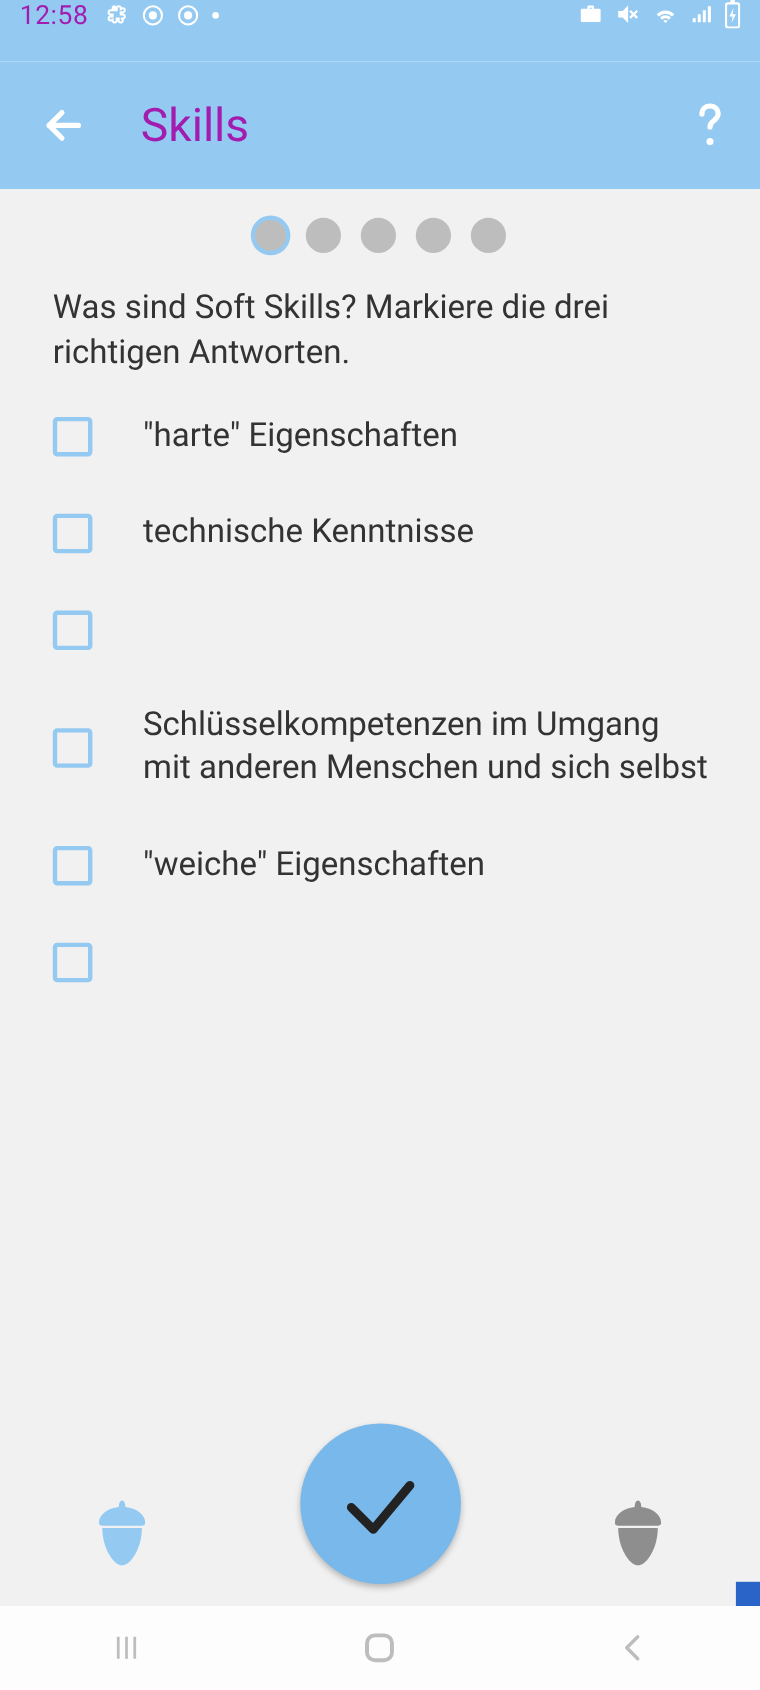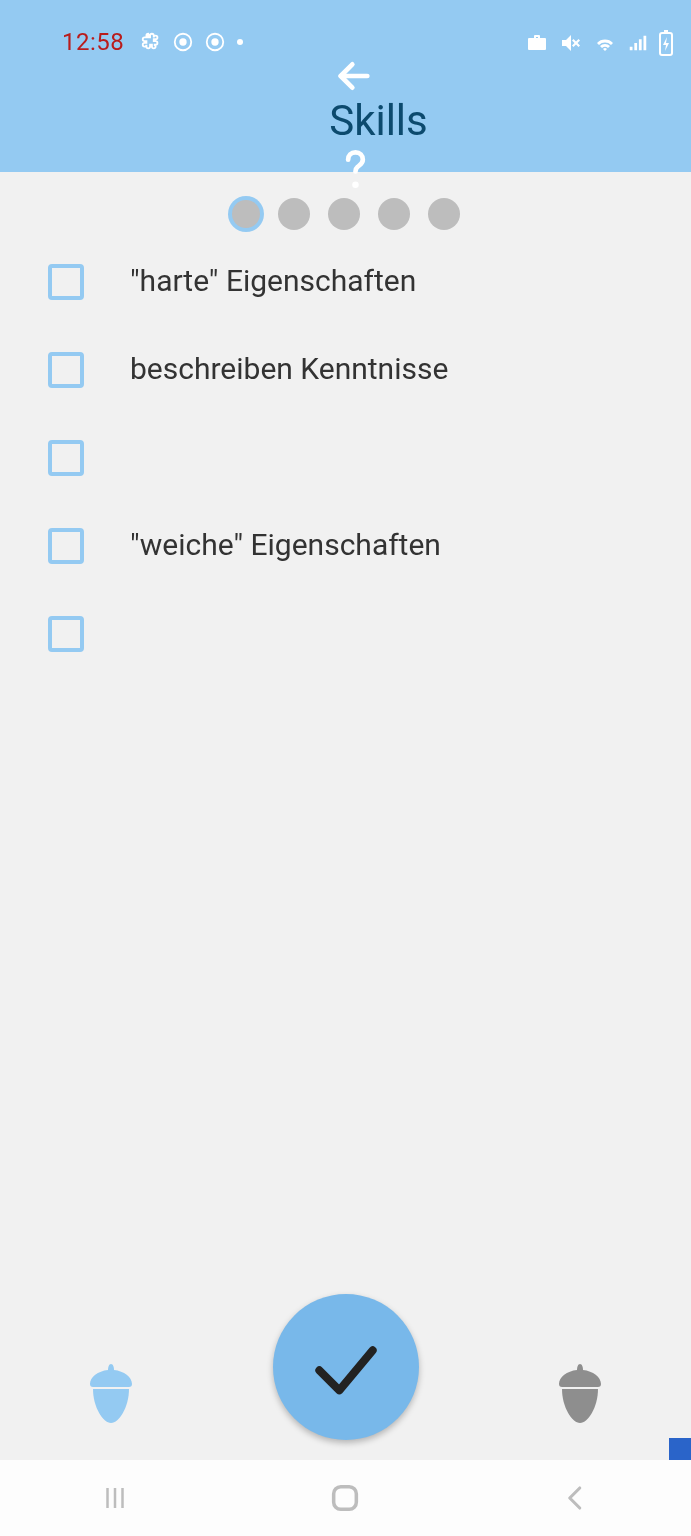--- a/index.html
+++ b/index.html
@@ -1,26 +1,26 @@
 <!DOCTYPE html>
 <html><head>
 <meta charset="utf-8">
 <style>
   * { margin: 0; padding: 0; box-sizing: border-box; }
   html, body { width: 691px; height: 1536px; font-family: Roboto, "Helvetica Neue", Arial, sans-serif; background: #fff; overflow: hidden; }
 
   
-  .statusbar { position: relative; height: 56px; background: #94caf2; display:flex; align-items:flex-end; justify-content:space-between; padding:0 18px 0 62px; color:#b91c1c; font-size:24px; }
+  .statusbar { position: relative; height: 56px; background: #94caf2; display:flex; align-items:flex-start; justify-content:space-between; padding:0 18px 0 18px; color:#a21caf; font-size:24px; }
   .status-left { display:flex; align-items:center; gap:10px; }
   .status-right { display:flex; align-items:center; gap:10px; }
   .clock { font-weight:400; letter-spacing:0.5px; margin-right:6px; }
   .status-ic { display:inline-flex; }
 
   
-  .appbar { height: 116px; background:#94caf2; display:flex; align-items:center; padding:0 22px 0 38px; color:#0c4a6e;flex-direction:column; }
+  .appbar { height: 116px; background:#94caf2; display:flex; align-items:center; padding:0 22px 0 38px; color:#a21caf; }
   .appbar .back { width:40px; height:40px; display:flex; align-items:center; justify-content:center; }
   .appbar .title { font-size:42px; font-weight:400; margin-left:50px; flex:1; }
   .appbar .help { width:50px; height:50px; display:flex; align-items:center; justify-content:center; }
 
   
   .page { background:#f1f1f1; height: calc(1536px - 56px - 116px - 130px - 76px); padding:0 0 0 0; }
   .dots { display:flex; justify-content:center; align-items:center; gap:18px; padding:26px 0 30px 0; }
   .dot { width:32px; height:32px; border-radius:50%; background:#bdbdbd; }
   .dot.first { position:relative; width:28px; height:28px; background:#bdbdbd; box-shadow:0 0 0 4px #94caf2; }
 
@@ -120,32 +120,37 @@
 
 <div class="page">
   <div class="dots">
     <div class="dot first"></div>
     <div class="dot"></div>
     <div class="dot"></div>
     <div class="dot"></div>
     <div class="dot"></div>
   </div>
 
+  <div class="question">Was sind Soft Skills? Markiere die drei richtigen Antworten.</div>
 
   <div class="options">
     <div class="opt">
       <div class="chk"></div>
       <div class="opt-label">"harte" Eigenschaften</div>
     </div>
     <div class="opt">
       <div class="chk"></div>
-      <div class="opt-label">beschreiben Kenntnisse</div>
-    </div>
-    <div class="opt">
-      <div class="chk"></div>
+      <div class="opt-label">technische Kenntnisse</div>
+    </div>
+    <div class="opt">
+      <div class="chk"></div>
+    </div>
+    <div class="opt">
+      <div class="chk"></div>
+      <div class="opt-label">Schlüsselkompetenzen im Umgang mit anderen Menschen und sich selbst</div>
     </div>
     <div class="opt">
       <div class="chk"></div>
       <div class="opt-label">"weiche" Eigenschaften</div>
     </div>
     <div class="opt">
       <div class="chk"></div>
     </div>
   </div>
 </div>

